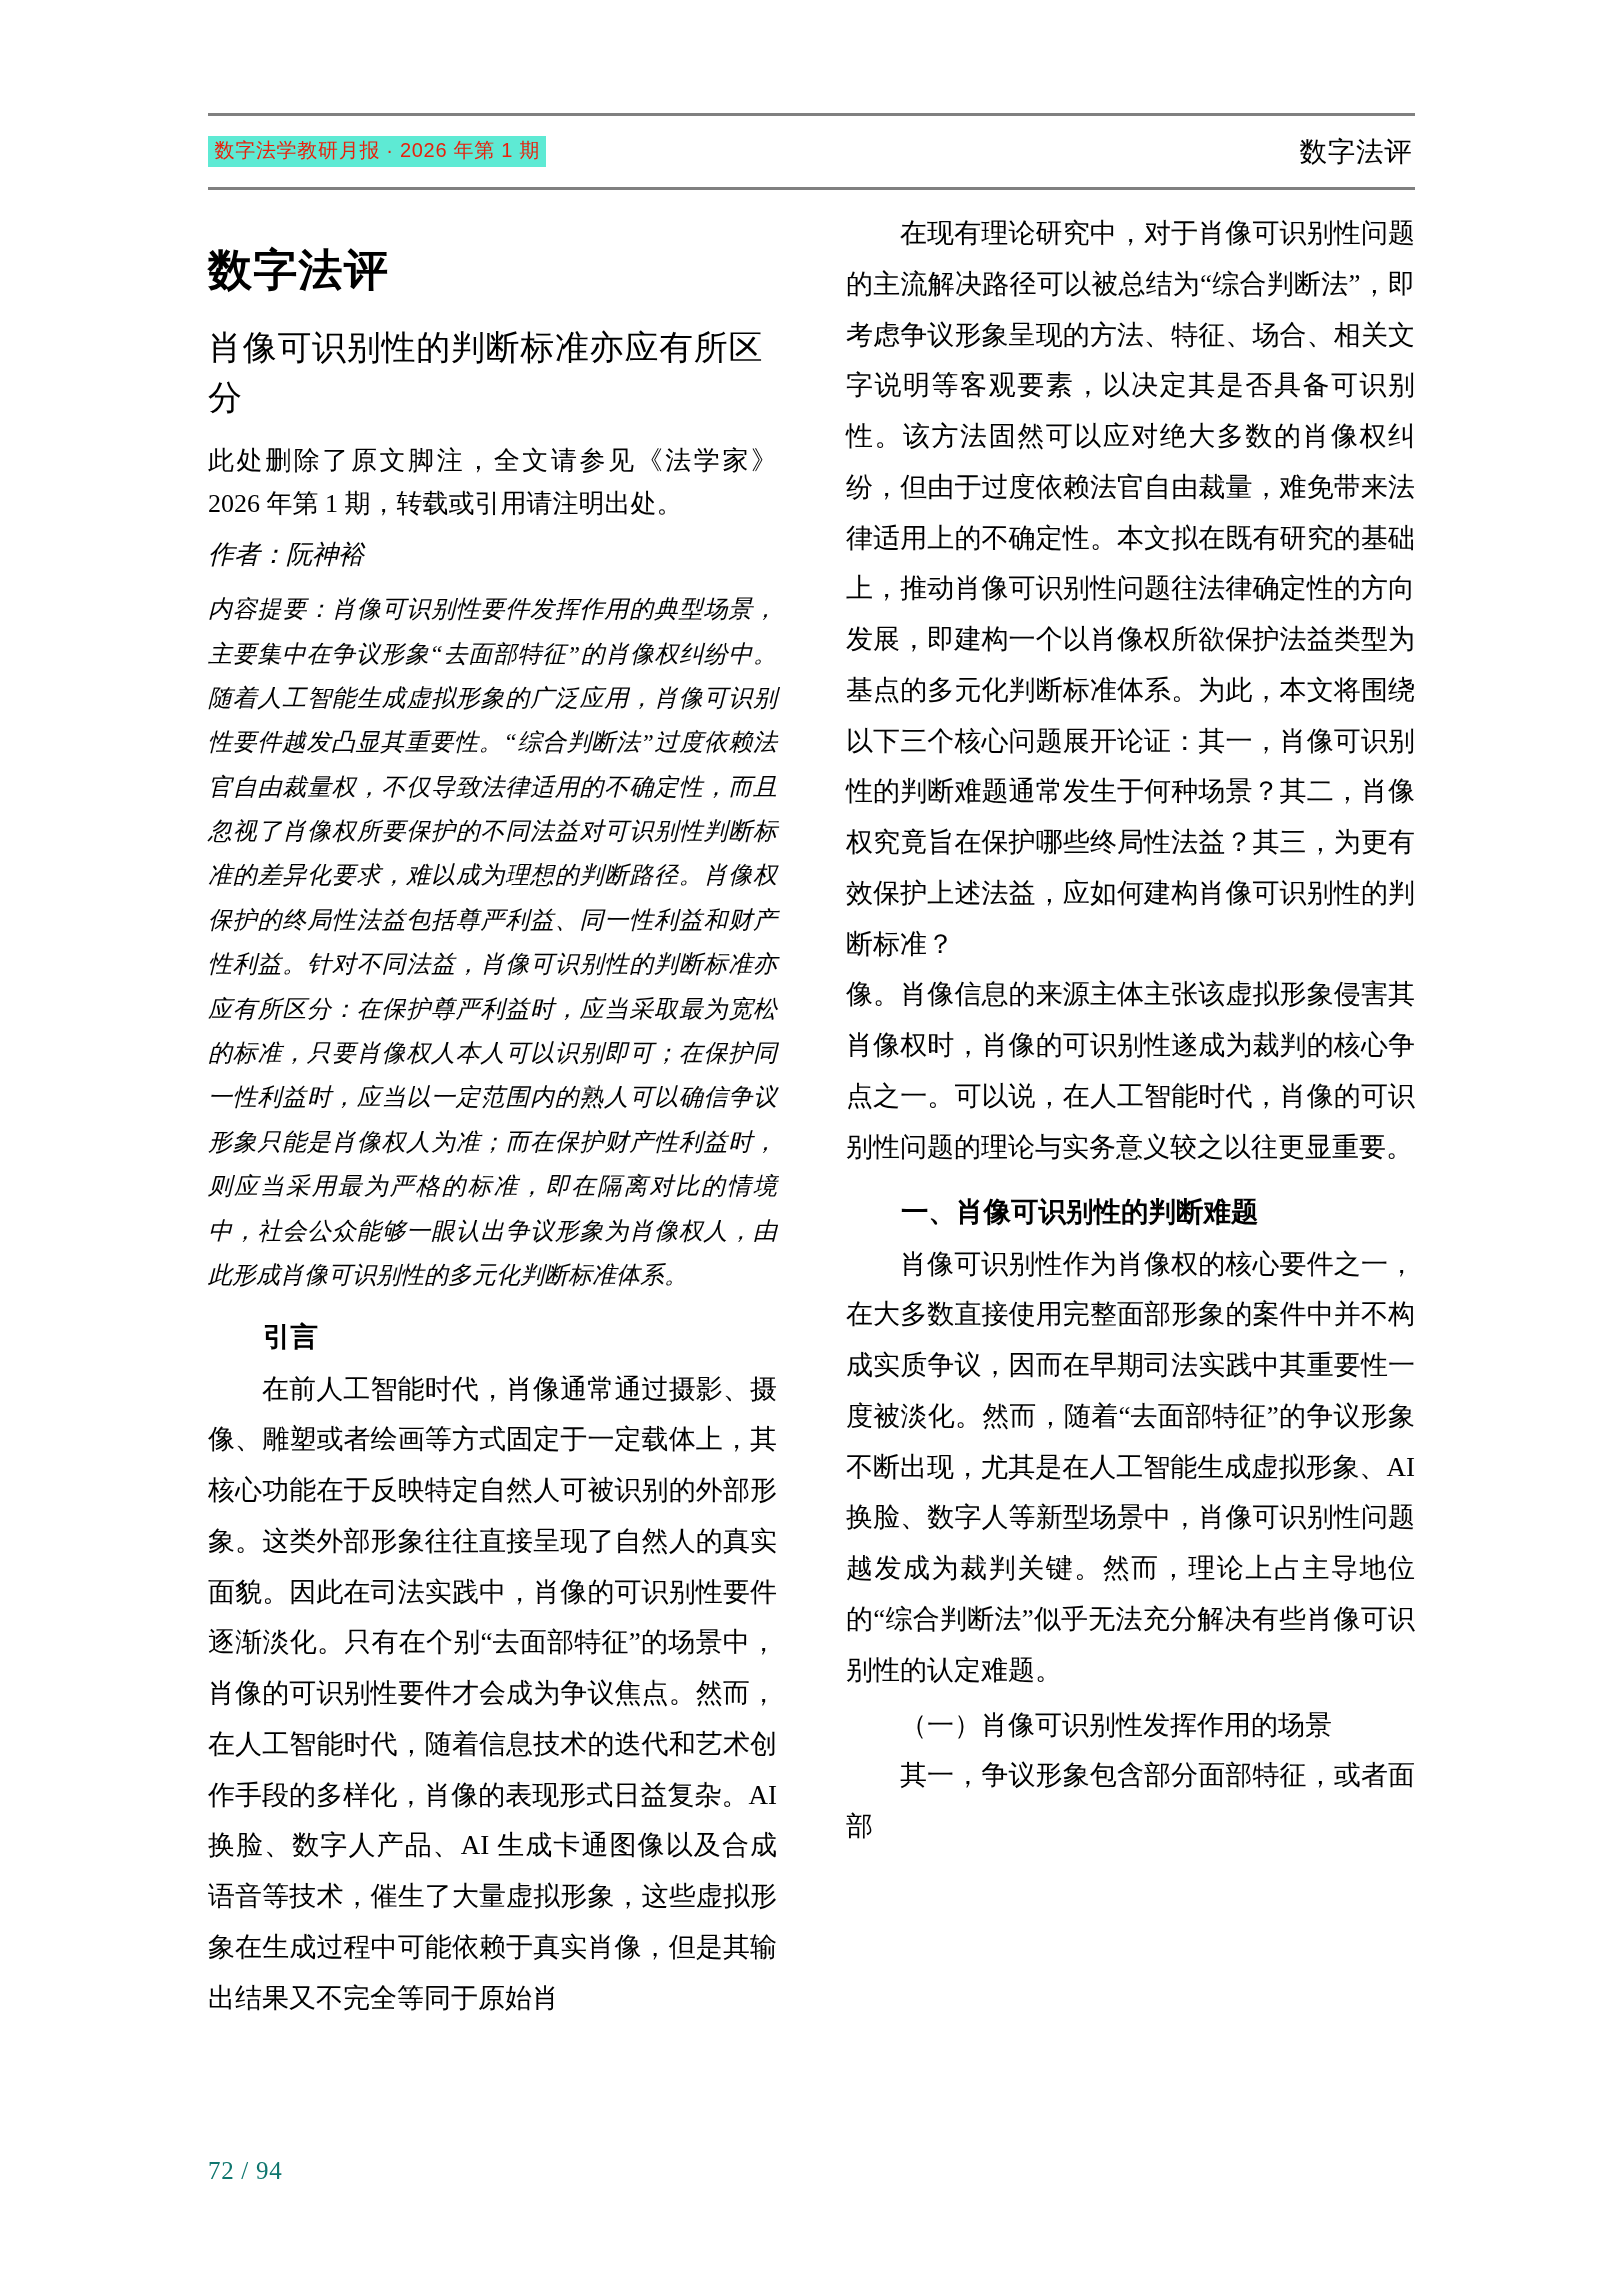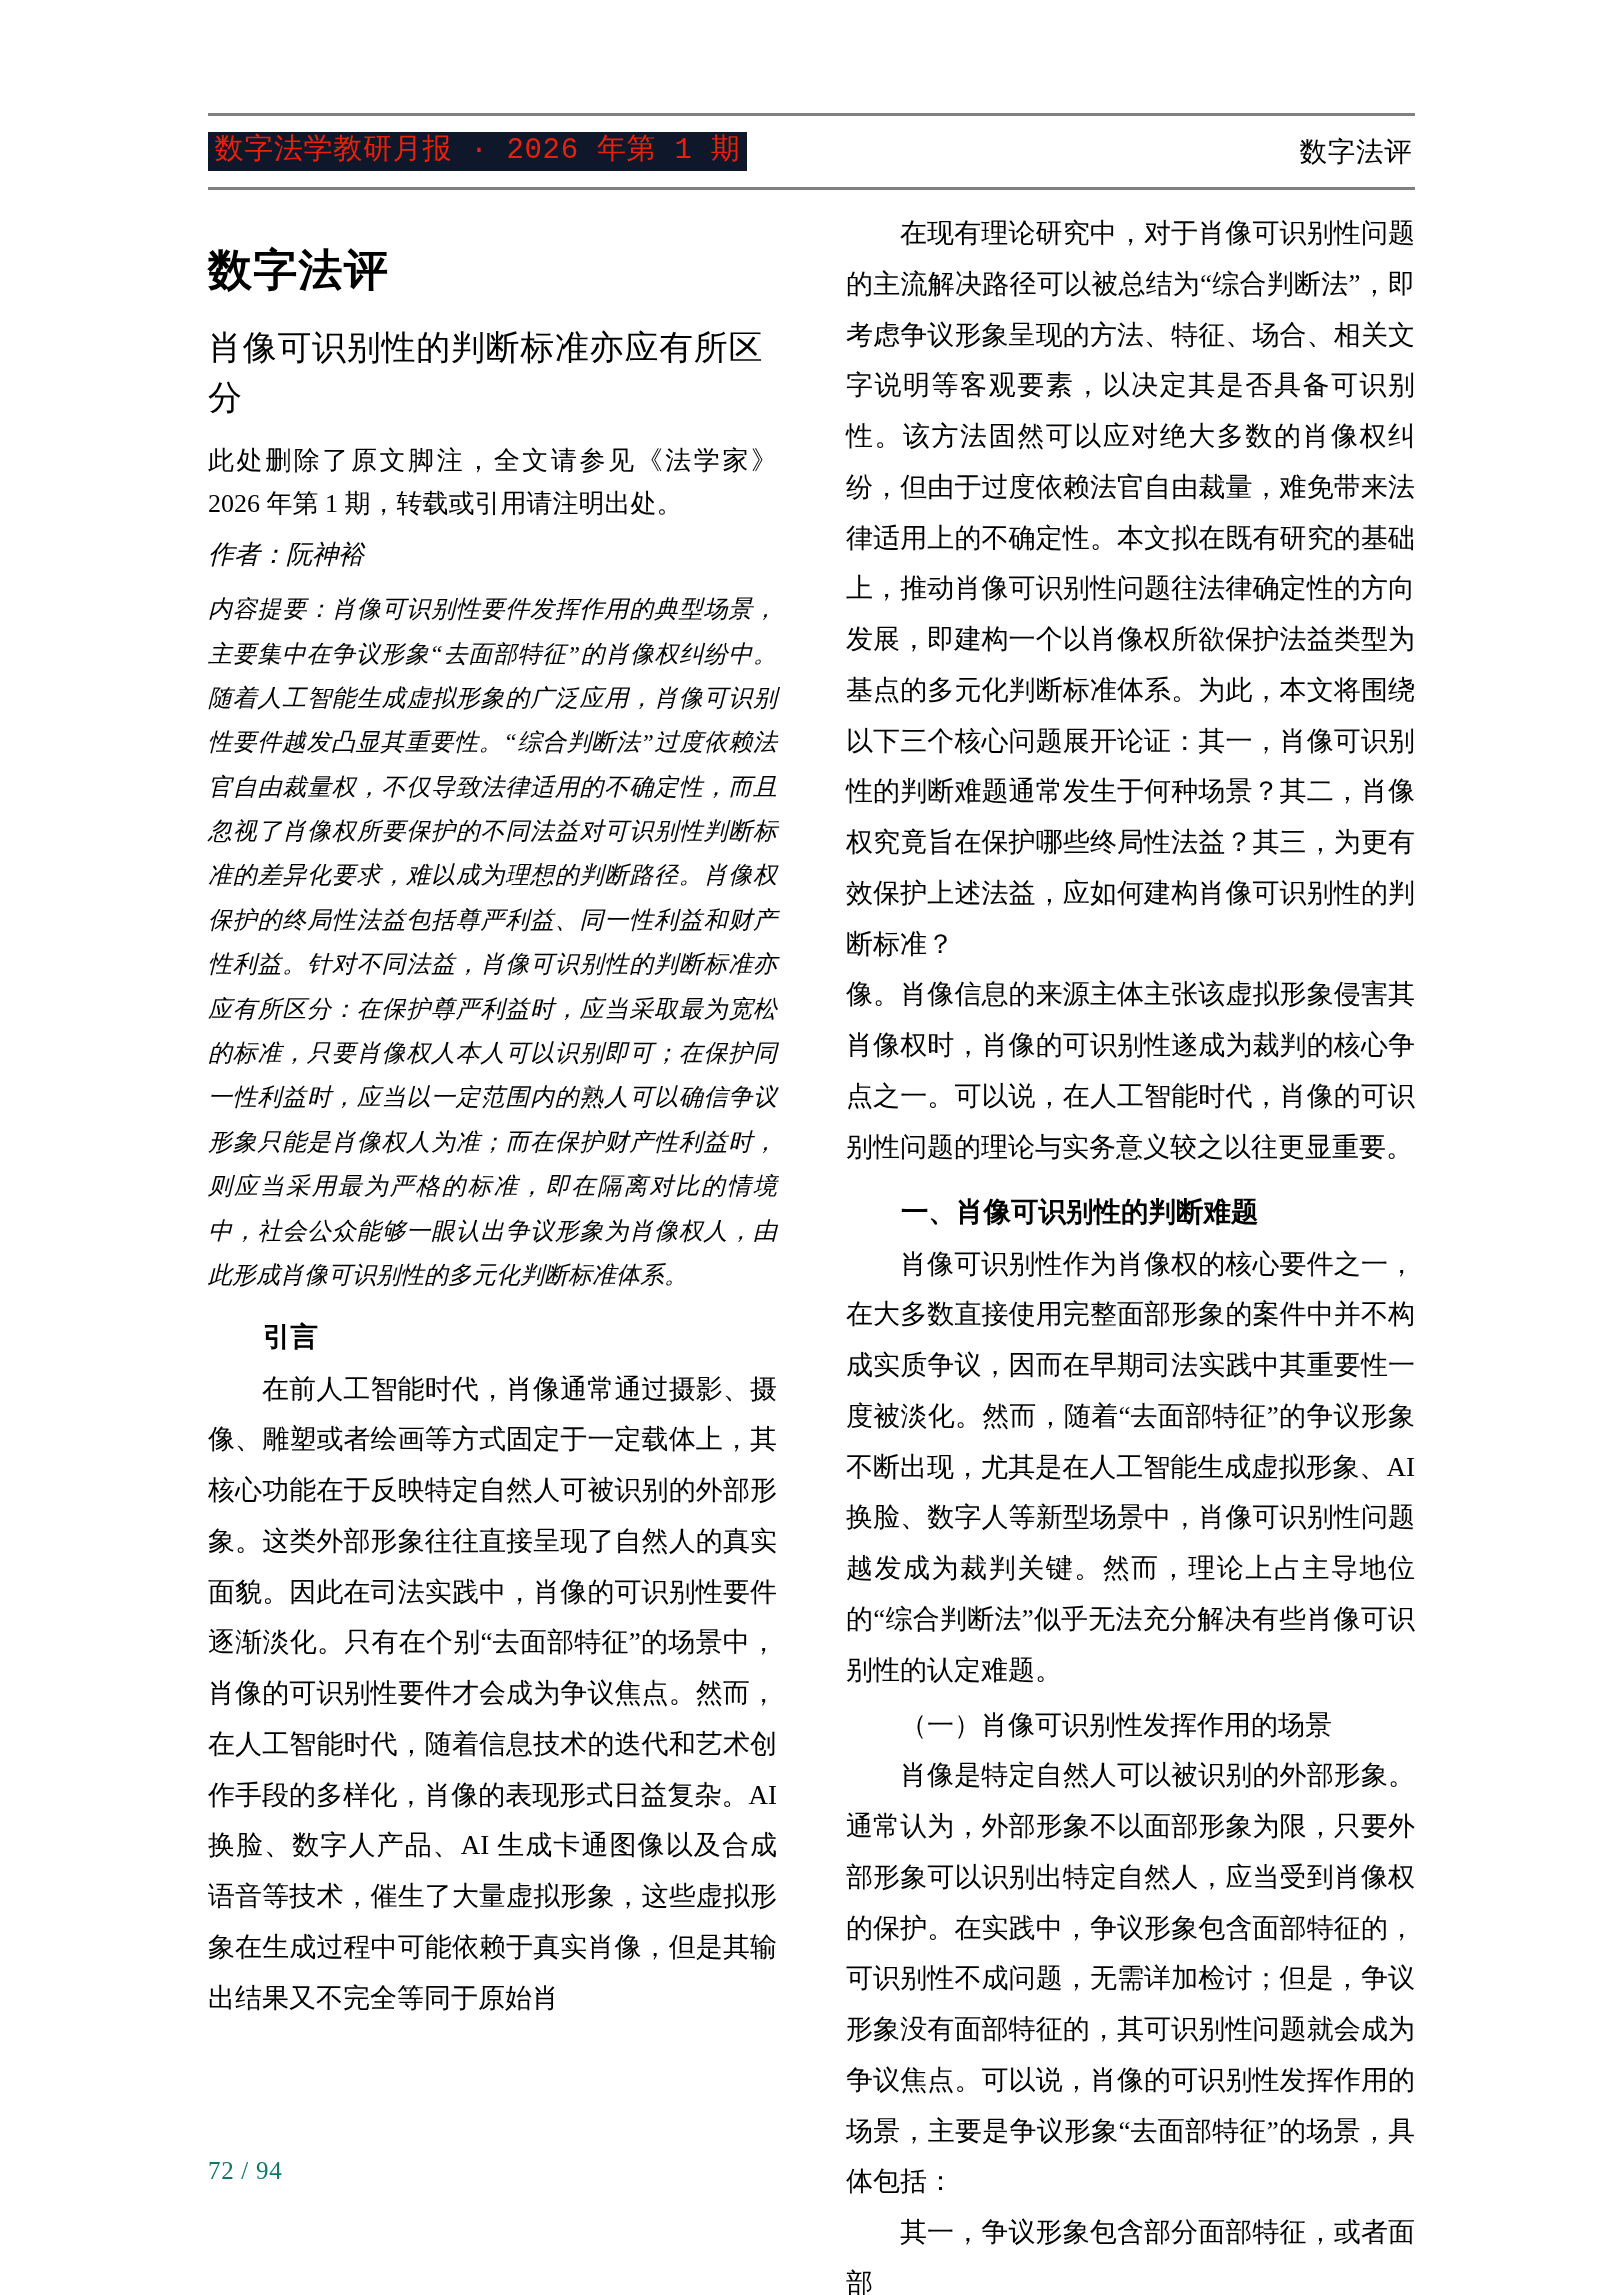--- a/index.html
+++ b/index.html
@@ -33,27 +33,27 @@
     width: 1207px;
     height: 77px;
     border-top: 3.9px solid #808080;
     border-bottom: 3.9px solid #808080;
     box-sizing: border-box;
     display: flex;
     align-items: center;
     justify-content: space-between;
   }
   .runhead-left {
-    font-size: 29px;
+    font-size: 20px;
     color: #e8210c;
-    background: #0f172a;
+    background: #5eead4;
     padding: 3.9px 6.5px 6.5px 6.5px;
     letter-spacing: 0.7px;
     line-height: 1.0;
-    font-family: Liberation Mono, monospace;
+    font-family: Liberation Sans, sans-serif;
     white-space: nowrap;
   }
   .runhead-right {
     font-size: 27.5px;
     color: #000000;
     padding-right: 2.6px;
     letter-spacing: 0.7px;
     line-height: 1.0;
     white-space: nowrap;
   }
@@ -187,21 +187,20 @@
       <p class="body">在现有理论研究中，对于肖像可识别性问题的主流解决路径可以被总结为“综合判断法”，即考虑争议形象呈现的方法、特征、场合、相关文字说明等客观要素，以决定其是否具备可识别性。该方法固然可以应对绝大多数的肖像权纠纷，但由于过度依赖法官自由裁量，难免带来法律适用上的不确定性。本文拟在既有研究的基础上，推动肖像可识别性问题往法律确定性的方向发展，即建构一个以肖像权所欲保护法益类型为基点的多元化判断标准体系。为此，本文将围绕以下三个核心问题展开论证：其一，肖像可识别性的判断难题通常发生于何种场景？其二，肖像权究竟旨在保护哪些终局性法益？其三，为更有效保护上述法益，应如何建构肖像可识别性的判断标准？</p>
 
       <p class="body cont">像。肖像信息的来源主体主张该虚拟形象侵害其肖像权时，肖像的可识别性遂成为裁判的核心争点之一。可以说，在人工智能时代，肖像的可识别性问题的理论与实务意义较之以往更显重要。</p>
 
       <div class="heading-1">一、肖像可识别性的判断难题</div>
 
       <p class="body">肖像可识别性作为肖像权的核心要件之一，在大多数直接使用完整面部形象的案件中并不构成实质争议，因而在早期司法实践中其重要性一度被淡化。然而，随着“去面部特征”的争议形象不断出现，尤其是在人工智能生成虚拟形象、AI 换脸、数字人等新型场景中，肖像可识别性问题越发成为裁判关键。然而，理论上占主导地位的“综合判断法”似乎无法充分解决有些肖像可识别性的认定难题。</p>
 
       <div class="heading-2">（一）肖像可识别性发挥作用的场景</div>
 
-      <p class="body">肖像是特定自然人可以被识别的外部形象。通常认为，外部形象不以面部形象为限，只要外部形象可以识别出特定自然人，应当受到肖像权的保护。在实践中，争议形象包含面部特征的，可识别性不成问题，无需详加检讨；但是，争议形象没有面部特征的，其可识别性问题就会成为争议焦点。可以说，肖像的可识别性发挥作用的场景，主要是争议形象“去面部特征”的场景，具体包括：</p>
 
       <p class="body">其一，争议形象包含部分面部特征，或者面部</p>
 
     </div>
   </div>
 
   <div class="footer">72 / 94</div>
 
 </div>
 

